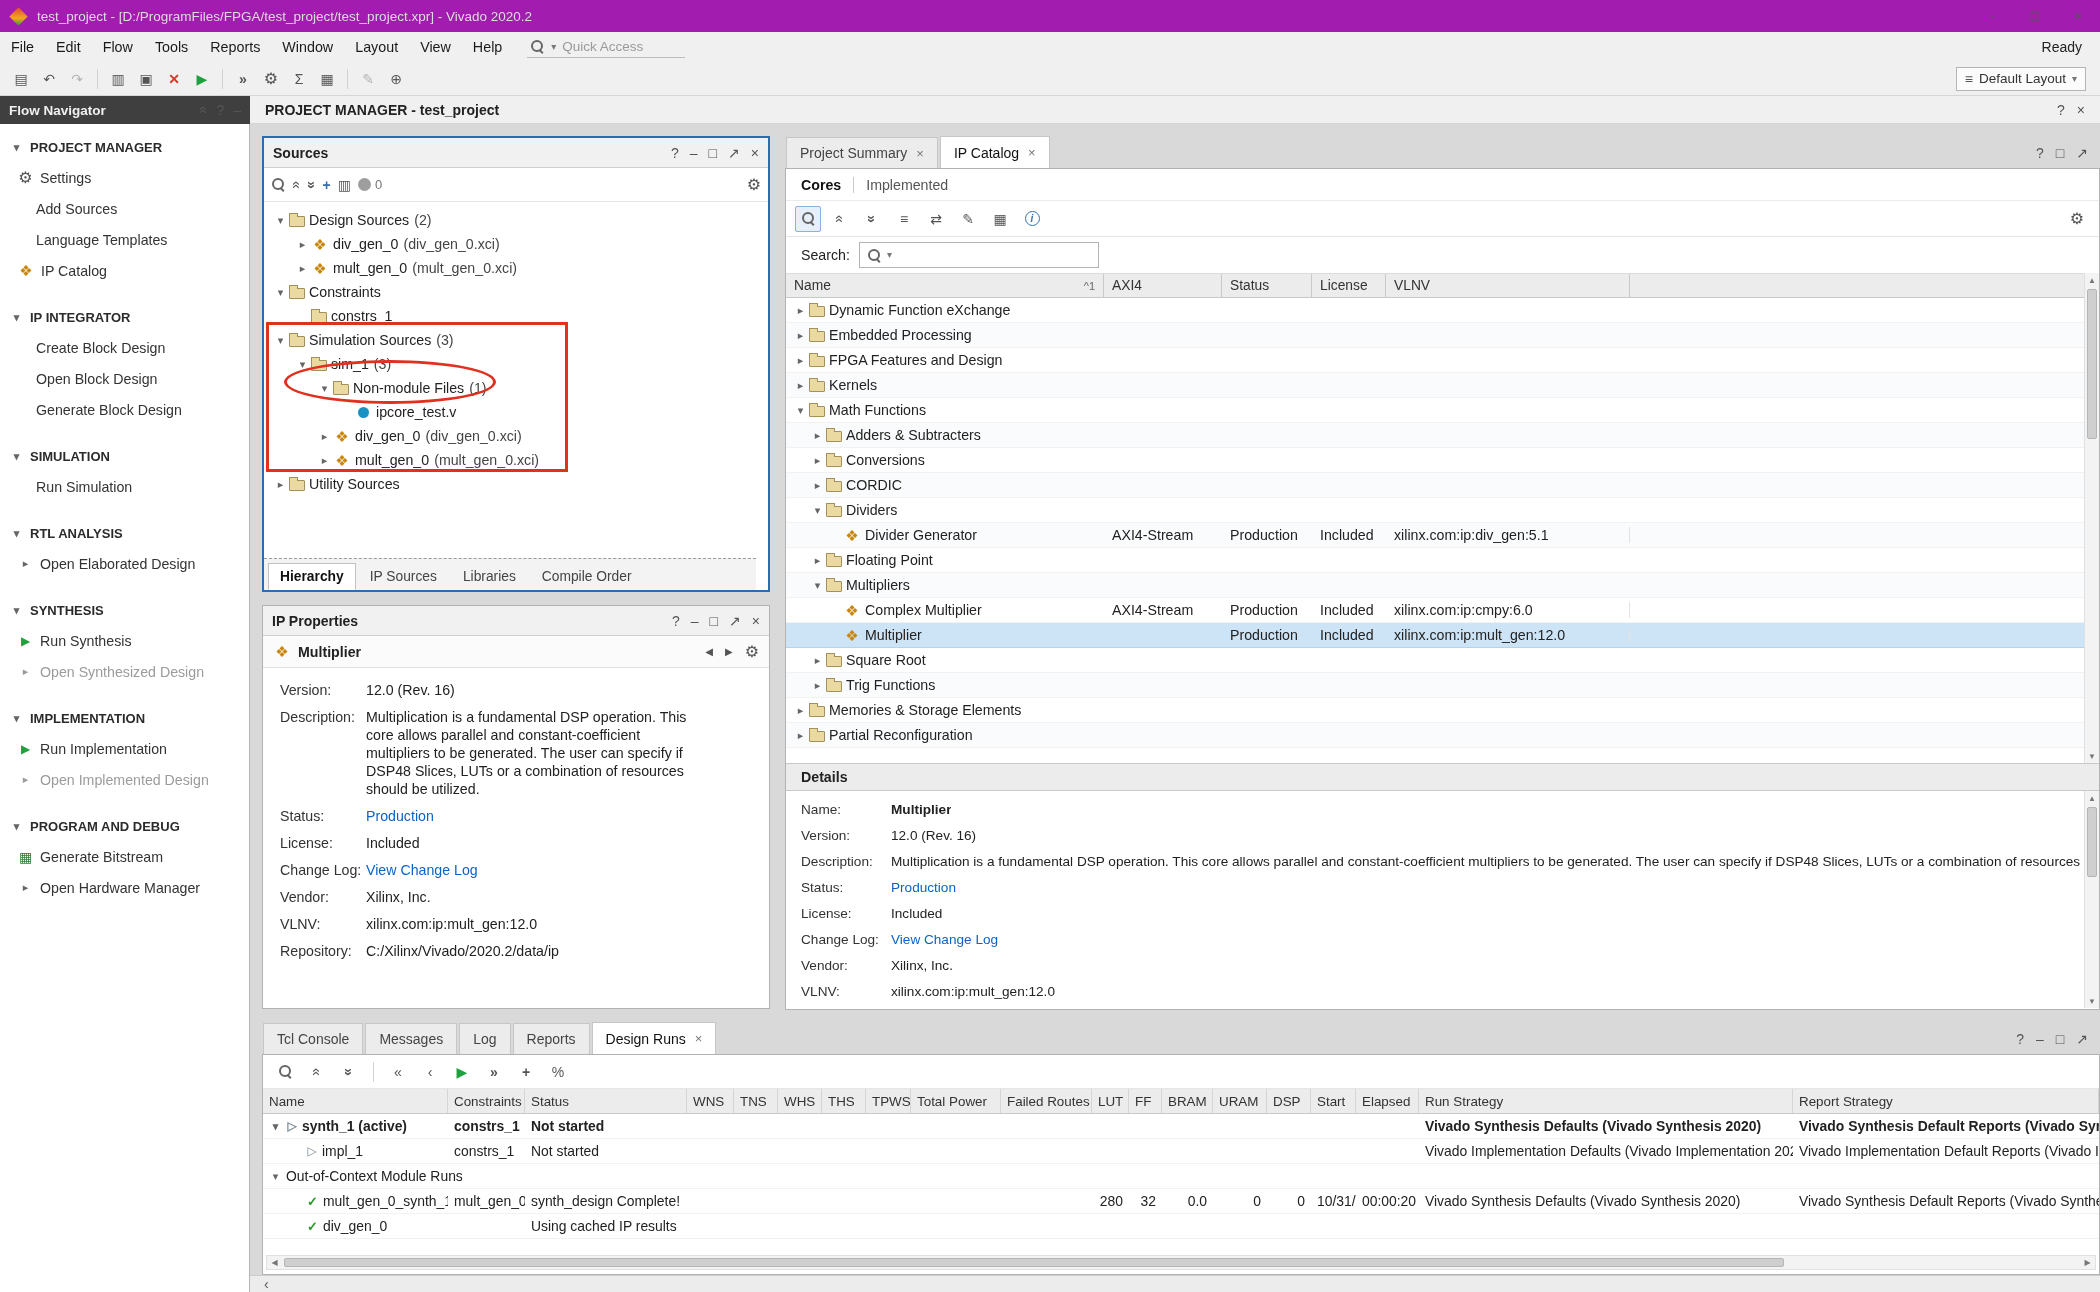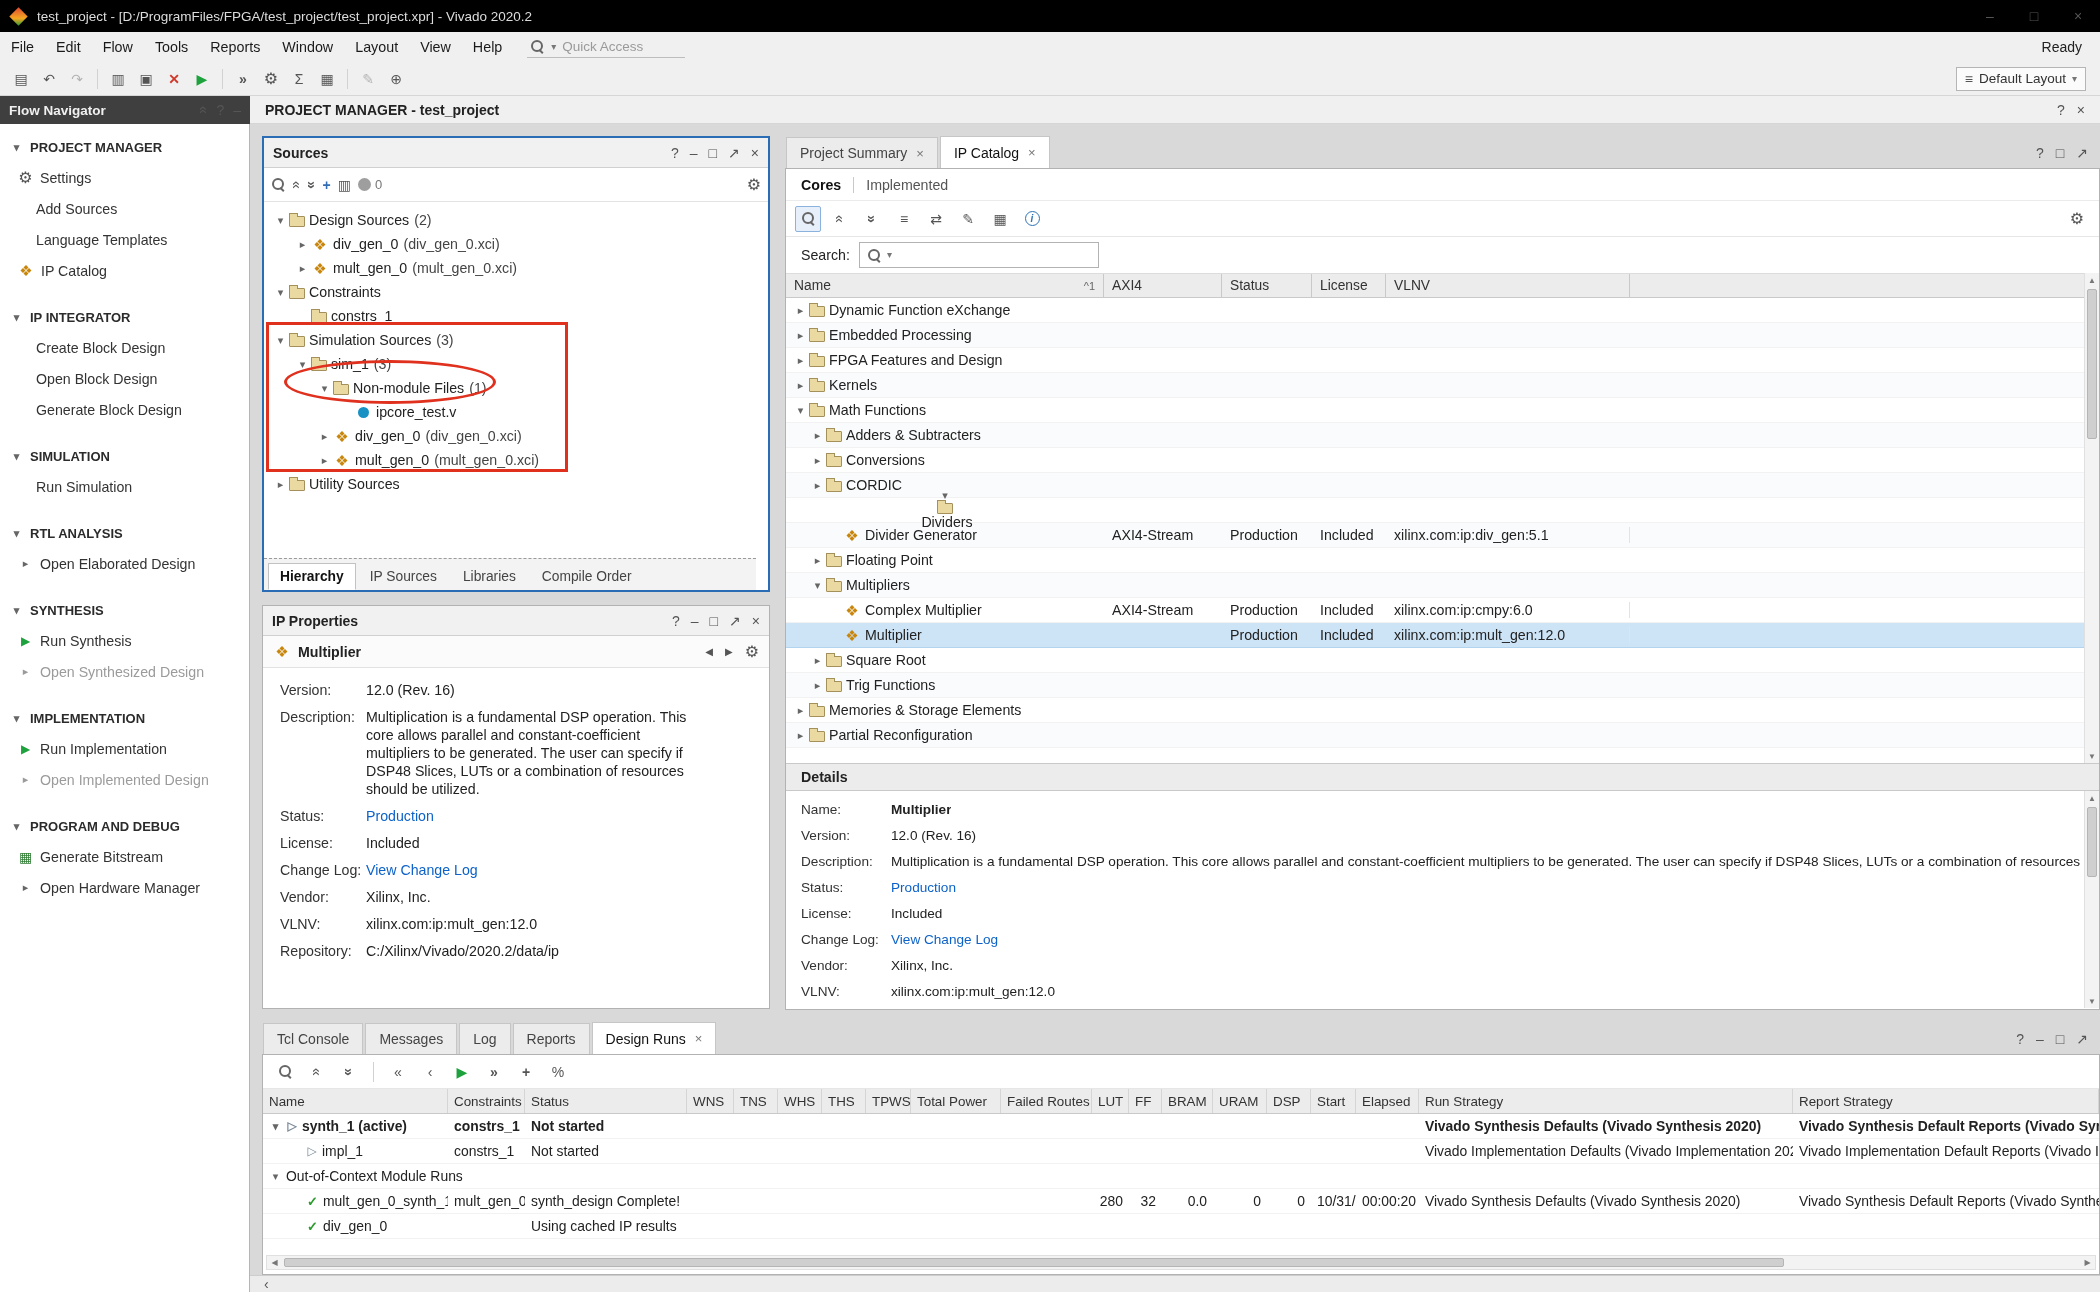--- a/index.html
+++ b/index.html
@@ -1,18 +1,18 @@
 <!DOCTYPE html>
 <html><head>
 <meta charset="utf-8">
 <style>
 *{margin:0;padding:0;box-sizing:border-box}
 html,body{width:2100px;height:1292px;overflow:hidden;font-family:"Liberation Sans",sans-serif;font-size:14.5px;color:#222;background:#d9d9d9}
 
-.titlebar{position:absolute;left:0;top:0;width:100%;height:32px;background:#000000;color:#e6e6e6;display:flex;align-items:center}
+.titlebar{position:absolute;left:0;top:0;width:100%;height:32px;background:#a21caf;color:#e6e6e6;display:flex;align-items:center}
 .app-icon{width:13px;height:13px;margin-left:12px;background:linear-gradient(135deg,#e04a2f,#f5a623 60%,#2e9b2e);transform:rotate(45deg);flex:none}
 .title-text{margin-left:12px;font-size:13.5px;color:#dcdcdc;white-space:nowrap}
 .win-btns{margin-left:auto;display:flex}
 .win-btn{width:44px;height:32px;display:flex;align-items:center;justify-content:center;font-size:15px;color:#ddd}
 
 .menubar{position:absolute;left:0;top:32px;width:100%;height:30px;background:#f0f0f0;display:flex;align-items:center}
 .menu-items{display:flex;height:100%}
 .menu-item{padding:0 11px;height:30px;line-height:30px;font-size:14.3px;color:#1a1a1a}
 .qa{display:flex;align-items:center;gap:6px;margin-left:14px;width:158px;height:22px;border-bottom:1px solid #bdbdbd;color:#9a9a9a;font-size:13.5px;padding:0 3px}
 .ready{margin-left:auto;margin-right:18px;font-size:14px;color:#222}
@@ -621,21 +621,21 @@
               <span class="tw chev-r"></span>
               <span class="ic-folder"></span>
               <span class="cat-label">CORDIC</span>
             </span>
             <span class="cat-cell cat-axi4" style="width: 118px;"></span>
             <span class="cat-cell cat-status" style="width: 90px;"></span>
             <span class="cat-cell cat-license" style="width: 74px;"></span>
             <span class="cat-cell cat-vlnv" style="width: 244px;"></span>
           </div>
           <div class="cat-row">
-            <span class="cat-name" style=" flex-direction: column;">
+            <span class="cat-name" style="padding-left: 23px;">
               <span class="tw chev-d"></span>
               <span class="ic-folder"></span>
               <span class="cat-label">Dividers</span>
             </span>
             <span class="cat-cell cat-axi4" style="width: 118px;"></span>
             <span class="cat-cell cat-status" style="width: 90px;"></span>
             <span class="cat-cell cat-license" style="width: 74px;"></span>
             <span class="cat-cell cat-vlnv" style="width: 244px;"></span>
           </div>
           <div class="cat-row alt">

